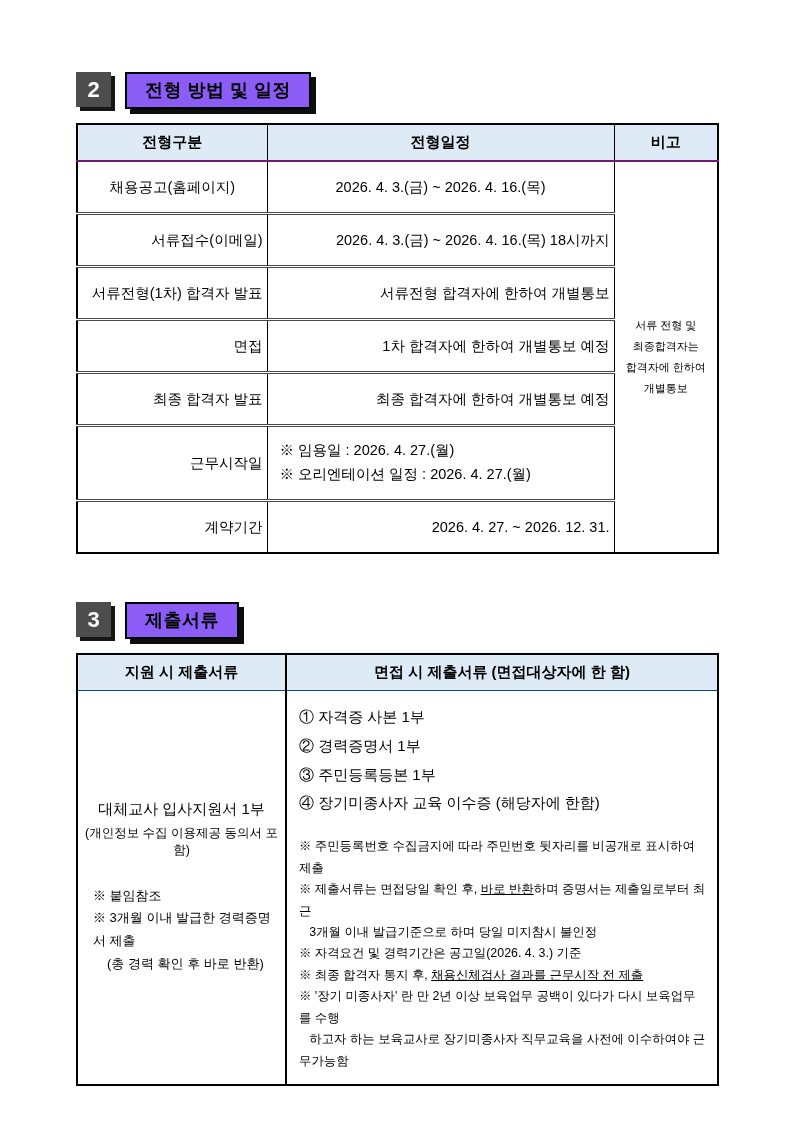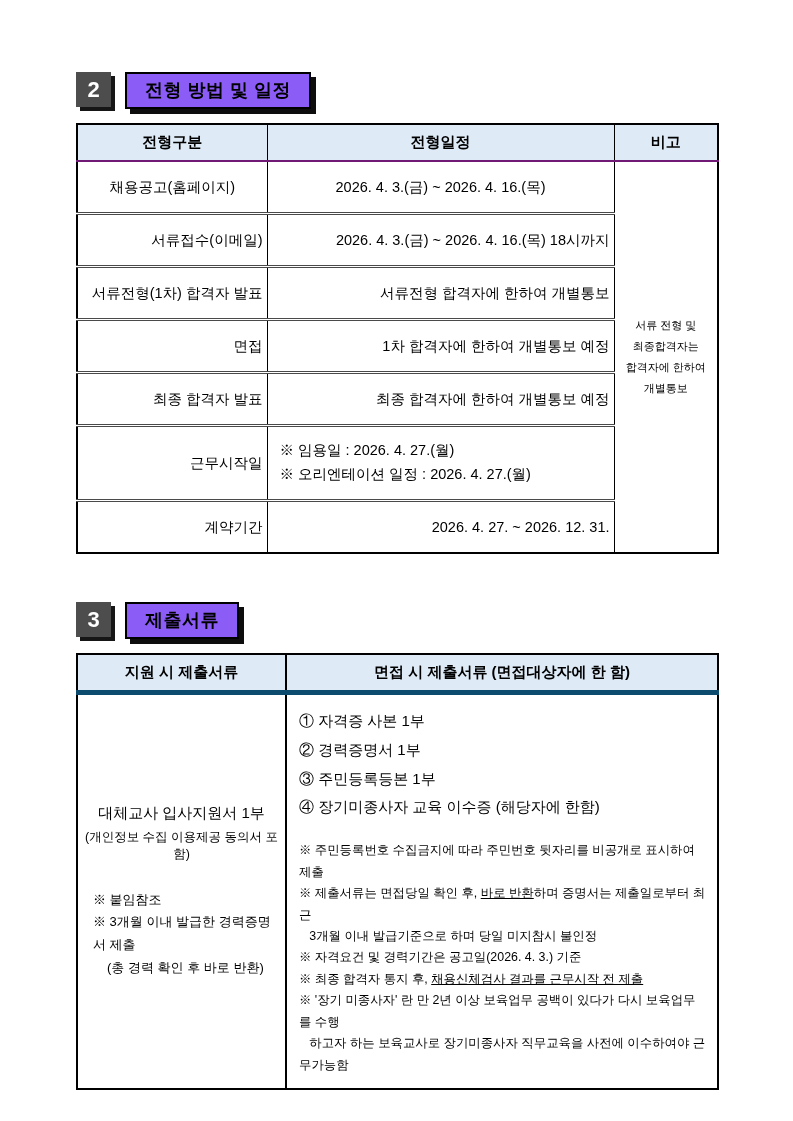--- a/index.html
+++ b/index.html
@@ -50,21 +50,21 @@
   .t1 .sched-pre{
     text-align:left;white-space:pre-line;padding-left:12px;line-height:1.65;
   }
   .t1 .remark{
     white-space:pre-line;line-height:1.9;font-size:11px;
     border-top:none !important;
   }
   
   .t2 td{vertical-align:middle;}
   .t2 .vline{border-left:2px solid #000;}
-  .t2 thead th{border-bottom:5px solid #0c4a6e;margin-left:26px;}
+  .t2 thead th{border-bottom:1px solid #0c4a6e;margin-left:26px;}
   .t2 .left-cell{padding:10px 6px;}
   .t2l-title{font-size:15px;text-align:center;}
   .t2l-sub{font-size:12.5px;text-align:center;margin-top:6px;}
   .t2l-notes{margin-top:26px;text-align:left;font-size:13px;line-height:1.75;padding-left:9px;}
   .t2l-indent{padding-left:14px;}
   .t2 .right-cell{padding:12px 10px 12px 12px;text-align:left;vertical-align:top;}
   .t2r-items{font-size:15px;line-height:1.92;}
   .t2r-notes{margin-top:18px;font-size:12.4px;line-height:1.73;}
   .t2r-note{white-space:pre-wrap;}
   .u{text-decoration:underline;}

